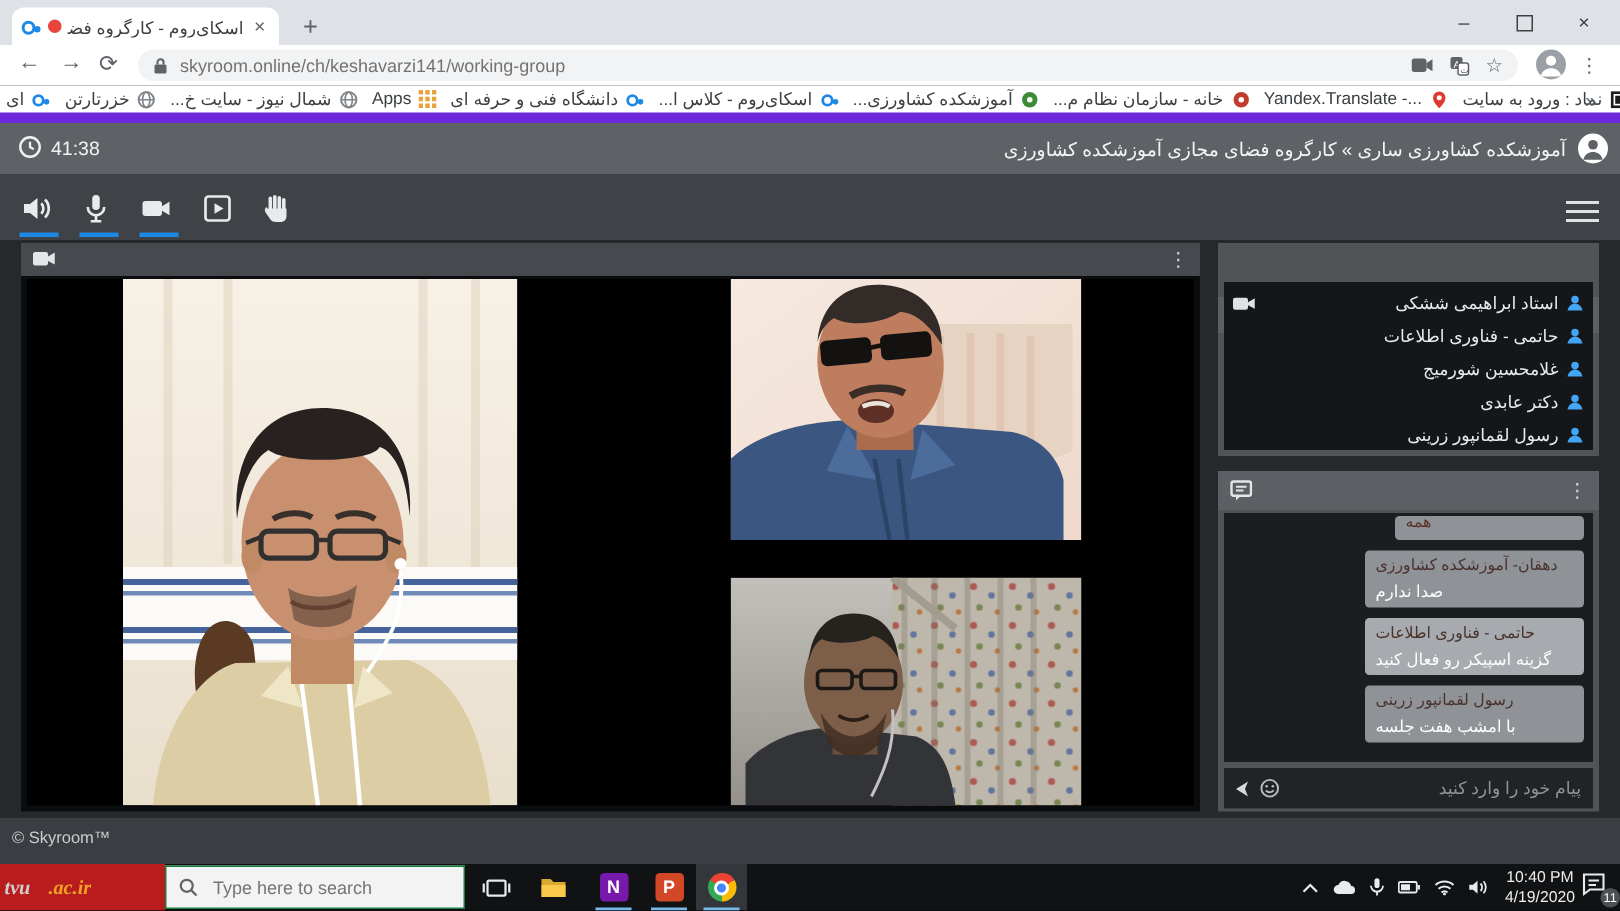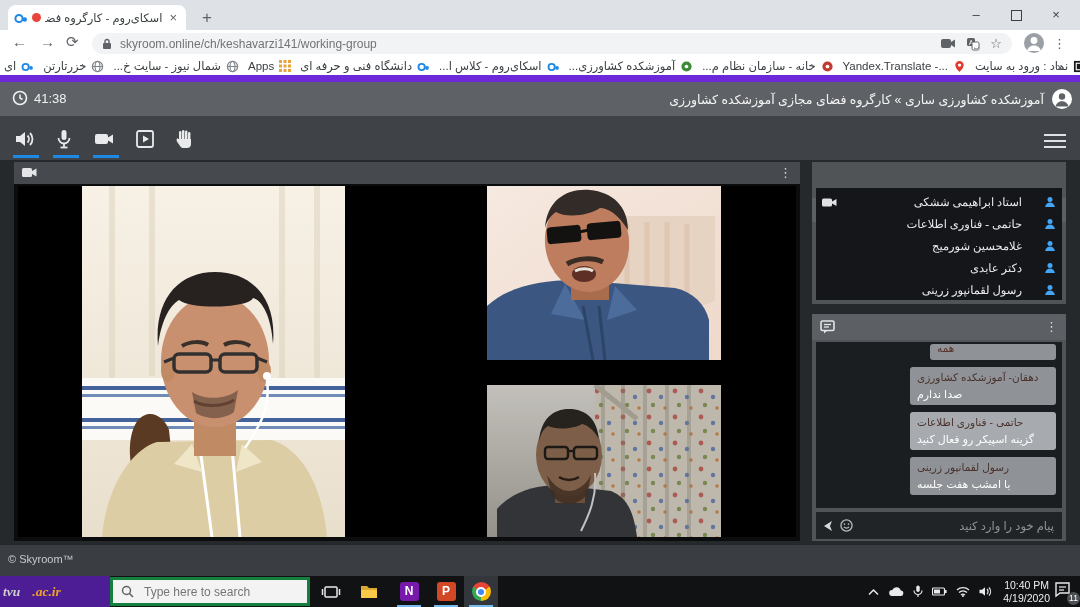--- a/index.html
+++ b/index.html
@@ -58,21 +58,21 @@
   #vgrid{left:4px;top:24px;width:778px;height:351px;background:#000;}
   .vid{overflow:hidden;}
   .kebab{color:#d6d8da;font-size:13px;line-height:14px;letter-spacing:0;}
 
   
   #userspanel{left:812px;top:162px;width:254px;height:142px;background:#505457;}
   #uheader{left:0;top:0;width:254px;height:24px;background:#5c6064;margin-top:36px;}
   #utitle{right:10px;top:5px;color:#f2f2f2;font-size:12px;}
   #ulist{left:4px;top:26px;width:246px;height:112px;background:#141619;padding-top:3px;box-sizing:border-box;}
   .urow{direction:rtl;display:flex;align-items:center;height:22px;padding:0 6px;color:#e8eaec;font-size:11.5px;}
-  .urow .uname{margin-right:22px;font-family:Liberation Serif, serif;}
+  .urow .uname{margin-right:5px;}
   .urow .spacer{flex:1;}
 
   
   #chatpanel{left:812px;top:314px;width:254px;height:227px;background:#505457;}
   #cheader{left:0;top:0;width:254px;height:26px;background:#5c6064;}
   #cmsgs{left:4px;top:28px;width:246px;height:166px;background:#1b1e21;direction:rtl;overflow:hidden;
      padding:2px 6px;box-sizing:border-box;}
   .bubble{display:block;margin:0 0 7px auto;max-width:132px;background:#8f9397;border-radius:3px;
      padding:4px 7px;text-align:left;}
   .bubble .sender{display:block;font-size:10.5px;color:#4a322d;margin-bottom:5px;}
@@ -83,25 +83,25 @@
   #cinput{left:4px;top:198px;width:246px;height:27px;background:#212427;display:flex;align-items:center;padding:0 6px;box-sizing:border-box;}
   #chatfield{flex:1;background:transparent;border:none;outline:none;direction:rtl;text-align:right;
      color:#cfd2d5;font-size:11.5px;font-family:inherit;}
   #chatfield::placeholder{color:#8e949a;}
 
   #statusbar{left:0;top:545px;width:1080px;height:31px;background:#3a3e42;}
   #sktm{left:8px;top:553px;color:#c9ccce;font-size:11px;}
 
   
   #taskbar{left:0;top:576px;width:1080px;height:31px;background:#101214;}
-  #wmark{left:0;top:576px;width:110px;height:31px;background:#4c1d95;display:flex;align-items:center;padding-left:3px;box-sizing:border-box;
+  #wmark{left:0;top:576px;width:110px;height:31px;background:#b91c1c;display:flex;align-items:center;padding-left:3px;box-sizing:border-box;
      font-style:italic;font-weight:bold;font-size:13.5px;font-family:"Liberation Serif","DejaVu Serif",serif;}
   #wmark .w1{color:#cfcfcf;}
   #wmark .w2{color:#f0a226;margin-left:12px;}
-  #tsearch{left:110px;top:577px;width:200px;height:29px;background:#f3f3f3;border:3px solid #15803d;box-sizing:border-box;
+  #tsearch{left:110px;top:577px;width:200px;height:29px;background:#f3f3f3;border:1px solid #15803d;box-sizing:border-box;
      display:flex;align-items:center;padding:0 8px;}
   #tsearch input{border:none;background:transparent;outline:none;font-size:12px;color:#5f6368;margin-left:8px;width:150px;font-family:inherit;}
   .tkicon{top:576px;width:34px;height:31px;display:flex;align-items:center;justify-content:center;}
   .runline::after{content:"";position:absolute;left:5px;bottom:0;width:24px;height:2px;background:#76b9ed;}
   #tk-chrome{background:#33373b;}
   .lettersq{width:19px;height:19px;border-radius:3px;color:#fff;font-size:12px;font-weight:bold;text-align:center;line-height:19px;}
   #chromeball{width:19px;height:19px;border-radius:50%;
      background:conic-gradient(from 60deg,#fbbc05 0 120deg,#34a853 0 240deg,#ea4335 0 360deg);position:relative;}
   #chromeball i{position:absolute;left:4.5px;top:4.5px;width:6px;height:6px;border-radius:50%;background:#4285f4;border:2px solid #fff;}
   #tray{right:88px;top:576px;height:31px;display:flex;align-items:center;gap:9px;}

